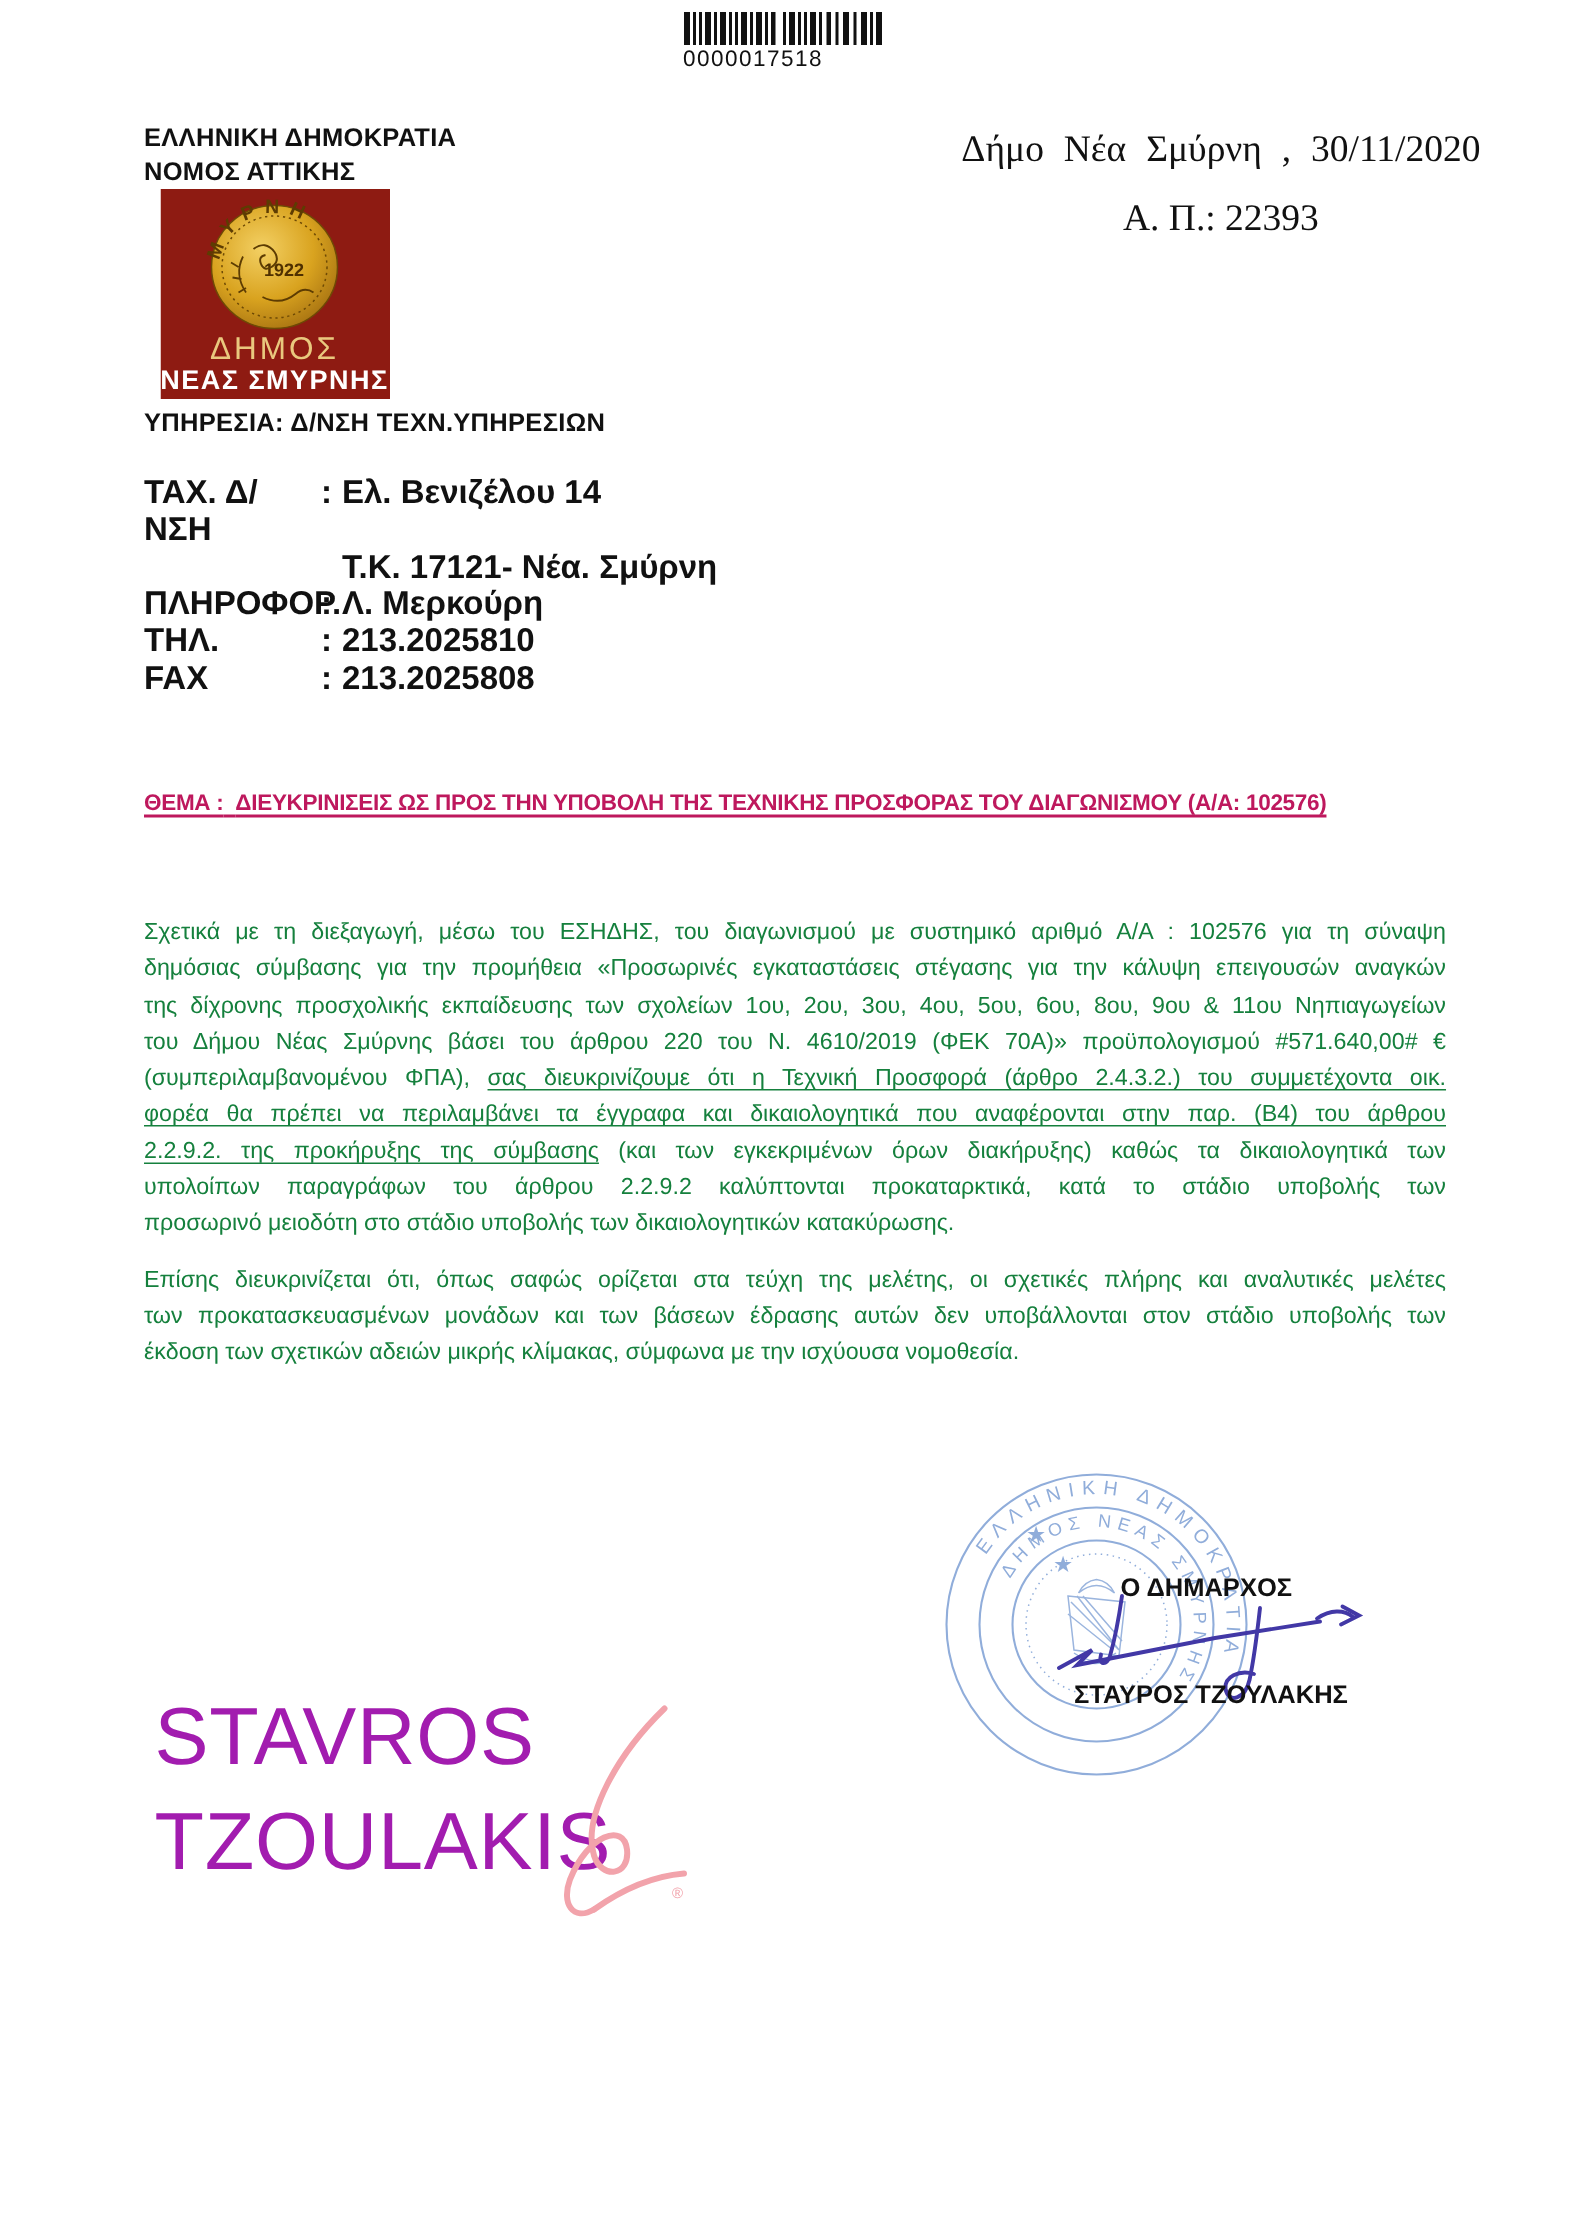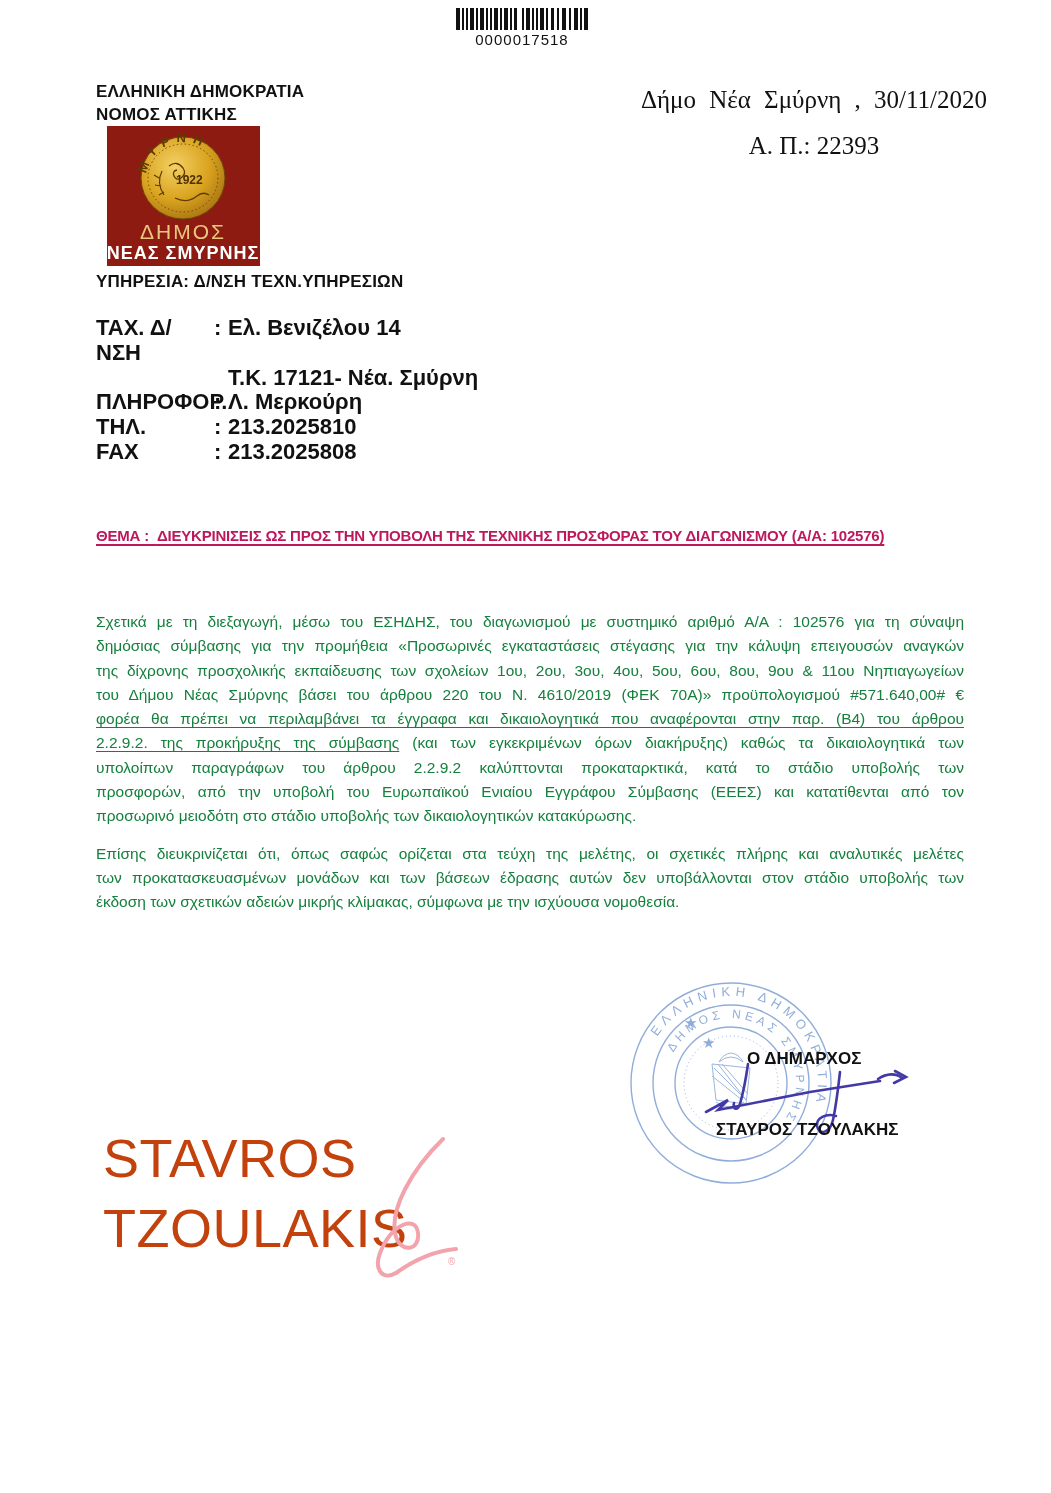--- a/index.html
+++ b/index.html
@@ -29,21 +29,21 @@
   
   .bodytext{left:96px;top:610px;width:868px;font-size:15.5px;color:#15803d;}
   .para{margin:0 0 13px 0;}
   .line{line-height:24.3px;text-align:justify;text-align-last:justify;}
   .line.last{text-align-last:left;}
   .u{text-decoration:underline;text-underline-offset:2.5px;text-decoration-thickness:1px;}
   
   .mayor-title{left:747px;top:1049px;font-weight:bold;font-size:17px;color:#111;}
   .mayor-name{left:716px;top:1120px;font-weight:bold;font-size:17px;color:#111;}
   
-  .big-name{left:103px;font-size:54px;letter-spacing:.5px;color:#c2410c;white-space:nowrap;}
+  .big-name{left:103px;font-size:54px;letter-spacing:.5px;color:#a21caf;white-space:nowrap;}
   .ds-details{left:394px;top:1130px;font-size:27px;line-height:35px;color:#1c1c1c;white-space:nowrap;}
   
   .logo-box{left:107px;top:126px;}
   svg text{font-family:"Liberation Sans","DejaVu Sans",sans-serif;}
 </style>
 </head>
 <body>
 
 <div class="page">
 
@@ -70,21 +70,21 @@
       <rect x="90" y="0" width="2" height="22"></rect>
         <rect x="95" y="0" width="3" height="22"></rect>
       <rect x="101" y="0" width="2" height="22"></rect>
         <rect x="106" y="0" width="4" height="22"></rect>
       <rect x="113" y="0" width="2" height="22"></rect>
         <rect x="118" y="0" width="4" height="22"></rect>
       <rect x="124" y="0" width="2" height="22"></rect>
         <rect x="128" y="0" width="4" height="22"></rect>
     </g>
   </svg>
-  <div class="abs barcode-num" style="left:456px;top:31px">0000017518</div>
+  <div class="abs barcode-num" style="left:436px;top:31px">0000017518</div>
 
   <div class="abs hdr-bold" style="left:96px;top:82px">ΕΛΛΗΝΙΚΗ ΔΗΜΟΚΡΑΤΙΑ</div>
   <div class="abs hdr-bold" style="left:96px;top:105px">ΝΟΜΟΣ ΑΤΤΙΚΗΣ</div>
 
   <svg class="abs logo-box" width="153" height="140" viewBox="0 0 153 140">
     <defs>
       <radialGradient id="gold" cx="40%" cy="35%" r="75%">
         <stop offset="0%" stop-color="#f3d064"></stop>
         <stop offset="55%" stop-color="#d9a31f"></stop>
         <stop offset="100%" stop-color="#a06c10"></stop>
@@ -138,24 +138,24 @@
   <div class="abs subject">
     <u><span>ΘΕΜΑ :</span>&nbsp;&nbsp;<span>ΔΙΕΥΚΡΙΝΙΣΕΙΣ ΩΣ ΠΡΟΣ ΤΗΝ ΥΠΟΒΟΛΗ ΤΗΣ ΤΕΧΝΙΚΗΣ ΠΡΟΣΦΟΡΑΣ ΤΟΥ ΔΙΑΓΩΝΙΣΜΟΥ (Α/Α: 102576)</span></u>
   </div>
 
   <div class="abs bodytext">
       <div class="para">
         <div class="line"><span>Σχετικά με τη διεξαγωγή, μέσω του ΕΣΗΔΗΣ, του διαγωνισμού με συστημικό αριθμό Α/Α : 102576 για τη σύναψη</span></div>
         <div class="line"><span>δημόσιας σύμβασης για την προμήθεια «Προσωρινές εγκαταστάσεις στέγασης για την κάλυψη επειγουσών αναγκών</span></div>
         <div class="line"><span>της δίχρονης προσχολικής εκπαίδευσης των σχολείων 1ου, 2ου, 3ου, 4ου, 5ου, 6ου, 8ου, 9ου &amp; 11ου Νηπιαγωγείων</span></div>
         <div class="line"><span>του Δήμου Νέας Σμύρνης βάσει του άρθρου 220 του Ν. 4610/2019 (ΦΕΚ 70Α)» προϋπολογισμού #571.640,00# €</span></div>
+        <div class="line"><span>(συμπεριλαμβανομένου ΦΠΑ), </span><span class="u">σας διευκρινίζουμε ότι η Τεχνική Προσφορά (άρθρο 2.4.3.2.) του συμμετέχοντα οικ.</span></div>
         <div class="line"><span class="u">φορέα θα πρέπει να περιλαμβάνει τα έγγραφα και δικαιολογητικά που αναφέρονται στην παρ. (Β4) του άρθρου</span></div>
         <div class="line"><span class="u">2.2.9.2. της προκήρυξης της σύμβασης</span><span> (και των εγκεκριμένων όρων διακήρυξης) καθώς τα δικαιολογητικά των</span></div>
         <div class="line"><span>υπολοίπων παραγράφων του άρθρου 2.2.9.2 καλύπτονται προκαταρκτικά, κατά το στάδιο υποβολής των</span></div>
-        <div class="line"><span>προσφορών, από την υποβολή του Ευρωπαϊκού Ενιαίου Εγγράφου Σύμβασης (ΕΕΕΣ) και κατατίθενται από τον</span></div>
         <div class="line last"><span>προσωρινό μειοδότη στο στάδιο υποβολής των δικαιολογητικών κατακύρωσης.</span></div>
       </div>
       <div class="para">
         <div class="line"><span>Επίσης διευκρινίζεται ότι, όπως σαφώς ορίζεται στα τεύχη της μελέτης, οι σχετικές πλήρης και αναλυτικές μελέτες</span></div>
         <div class="line"><span>των προκατασκευασμένων μονάδων και των βάσεων έδρασης αυτών δεν υποβάλλονται στον στάδιο υποβολής των</span></div>
         <div class="line last"><span>έκδοση των σχετικών αδειών μικρής κλίμακας, σύμφωνα με την ισχύουσα νομοθεσία.</span></div>
       </div>
     </div>
 
   <svg class="abs" style="left:624px;top:976px" width="214" height="214" viewBox="0 0 214 214" opacity="0.85">

